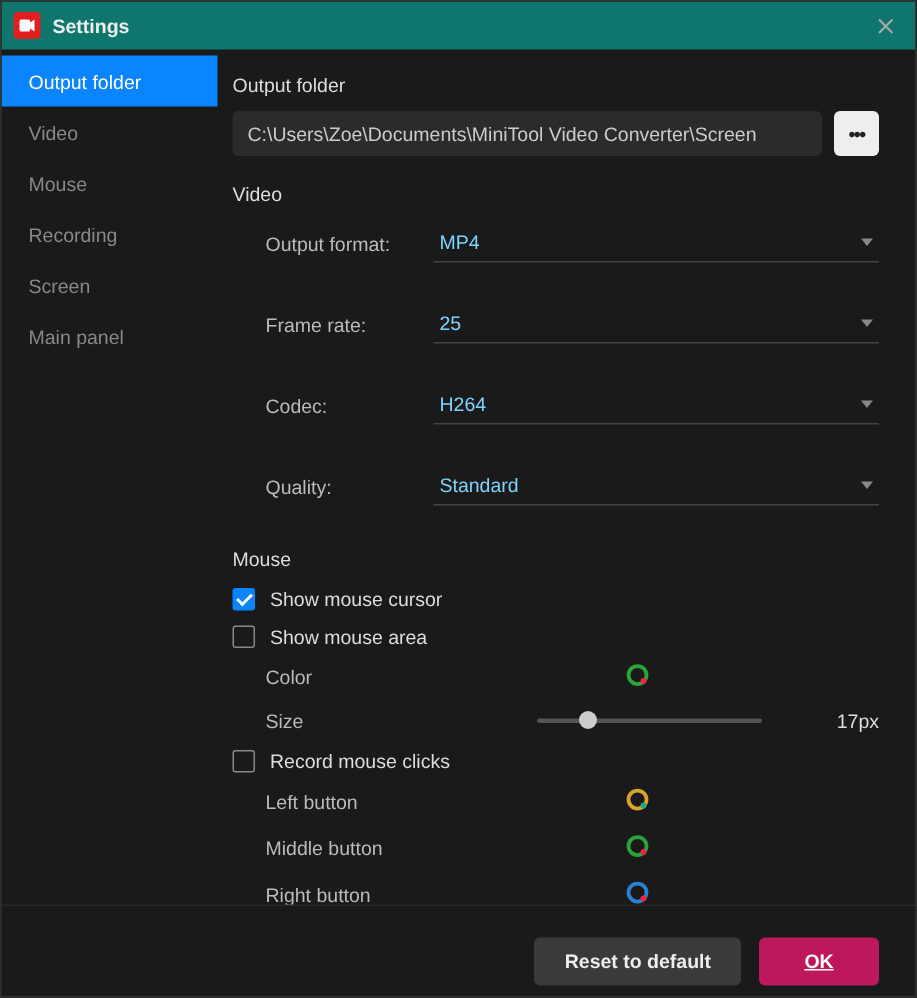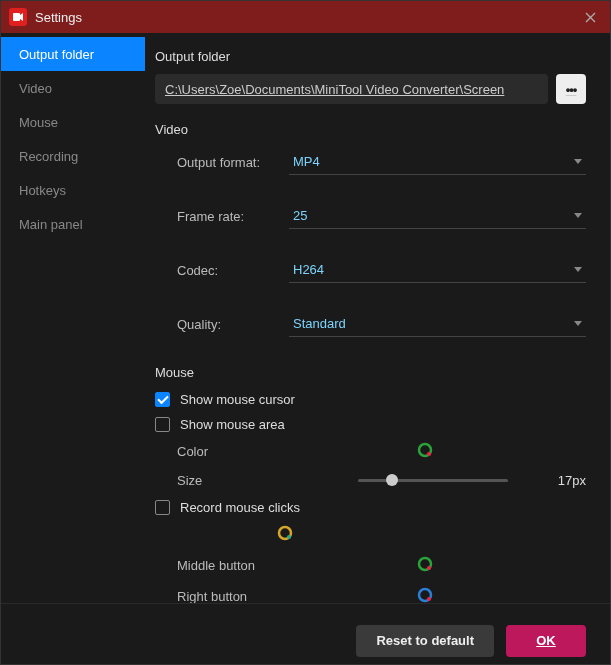--- a/index.html
+++ b/index.html
@@ -11,21 +11,22 @@
     font-size: 13px;
     color: #ccc;
     overflow: hidden;
     border: 1px solid #333;
   }
   .titlebar {
     height: 32px;
     display: flex;
     align-items: center;
     padding: 0 8px;
-    background: #7f1d1d;
+    background: #0f766e;
+    font-weight: bold;
   }
   .app-icon {
     width: 18px; height: 18px;
     background: #e01f1f;
     border-radius: 3px;
     display: flex;
     align-items: center;
     justify-content: center;
     margin-right: 8px;
   }
@@ -67,21 +68,20 @@
   .section-title {
     color: #ddd;
     font-size: 13px;
     margin: 6px 0 10px 0;
   }
   .folder-row {
     display: flex;
     align-items: center;
     gap: 8px;
     margin-bottom: 16px;
-    text-decoration: underline;
   }
   .path-box {
     flex: 1;
     background: #2b2b2b;
     border-radius: 4px;
     height: 30px;
     display: flex;
     align-items: center;
     padding: 0 10px;
     color: #ccc;
@@ -239,21 +239,21 @@
     <div class="sidebar-item">
         <span>Video</span>
       </div>
     <div class="sidebar-item">
         <span>Mouse</span>
       </div>
     <div class="sidebar-item">
         <span>Recording</span>
       </div>
     <div class="sidebar-item">
-        <span>Hotkeys</span>
+        <span>Screen</span>
       </div>
     <div class="sidebar-item">
         <span>Main panel</span>
       </div>
   </div>
 
   <div class="main">
     <div class="section-title">Output folder</div>
     <div class="folder-row">
       <div class="path-box">
@@ -317,20 +317,21 @@
         <div class="slider-thumb" style="left:28px"></div>
       </div>
       <div class="size-value">17px</div>
     </div>
 
     <div class="check-row">
       <div class="checkbox"></div>
       <span class="check-label">Record mouse clicks</span>
     </div>
     <div class="sub-row">
+      <div class="sub-label">Left button</div>
       <div class="ring-icon">
         <svg width="16" height="16" viewBox="0 0 16 16">
             <circle cx="8" cy="8" r="6" fill="none" stroke="#d6a52a" stroke-width="2.5"></circle>
             <circle cx="12" cy="12" r="2" fill="#2a8"></circle>
           </svg>
       </div>
     </div>
     <div class="sub-row">
       <div class="sub-label">Middle button</div>
       <div class="ring-icon">

